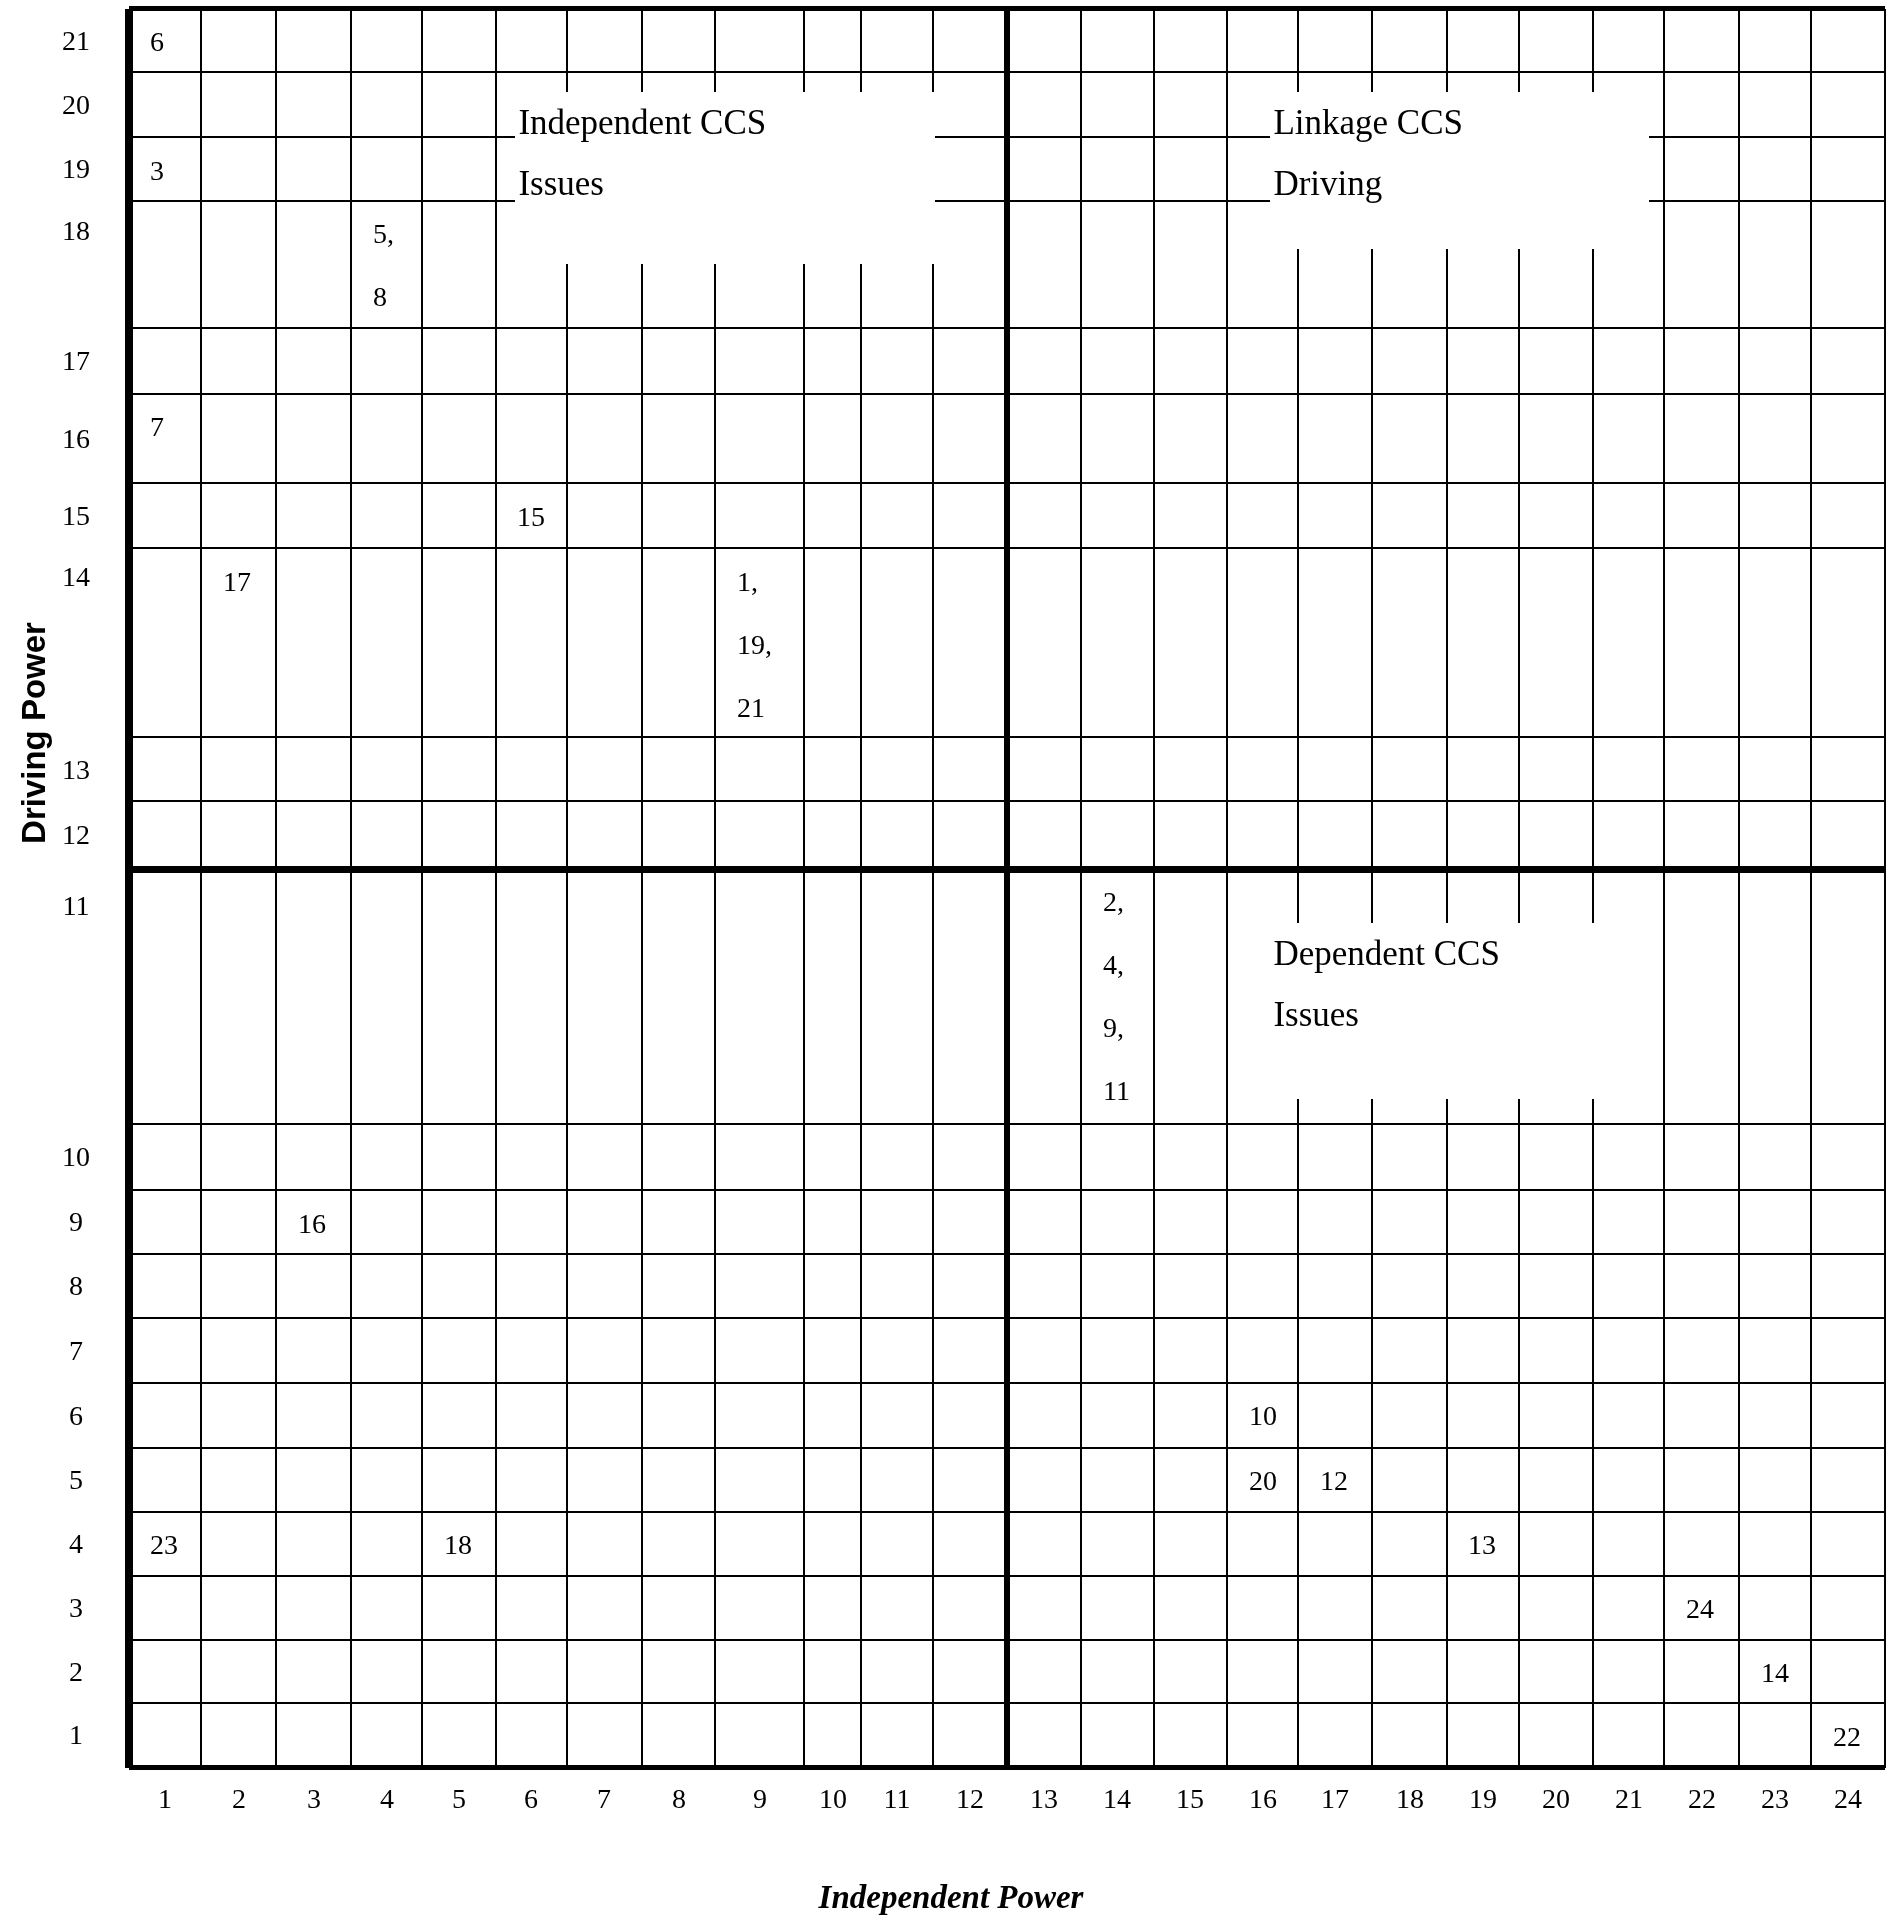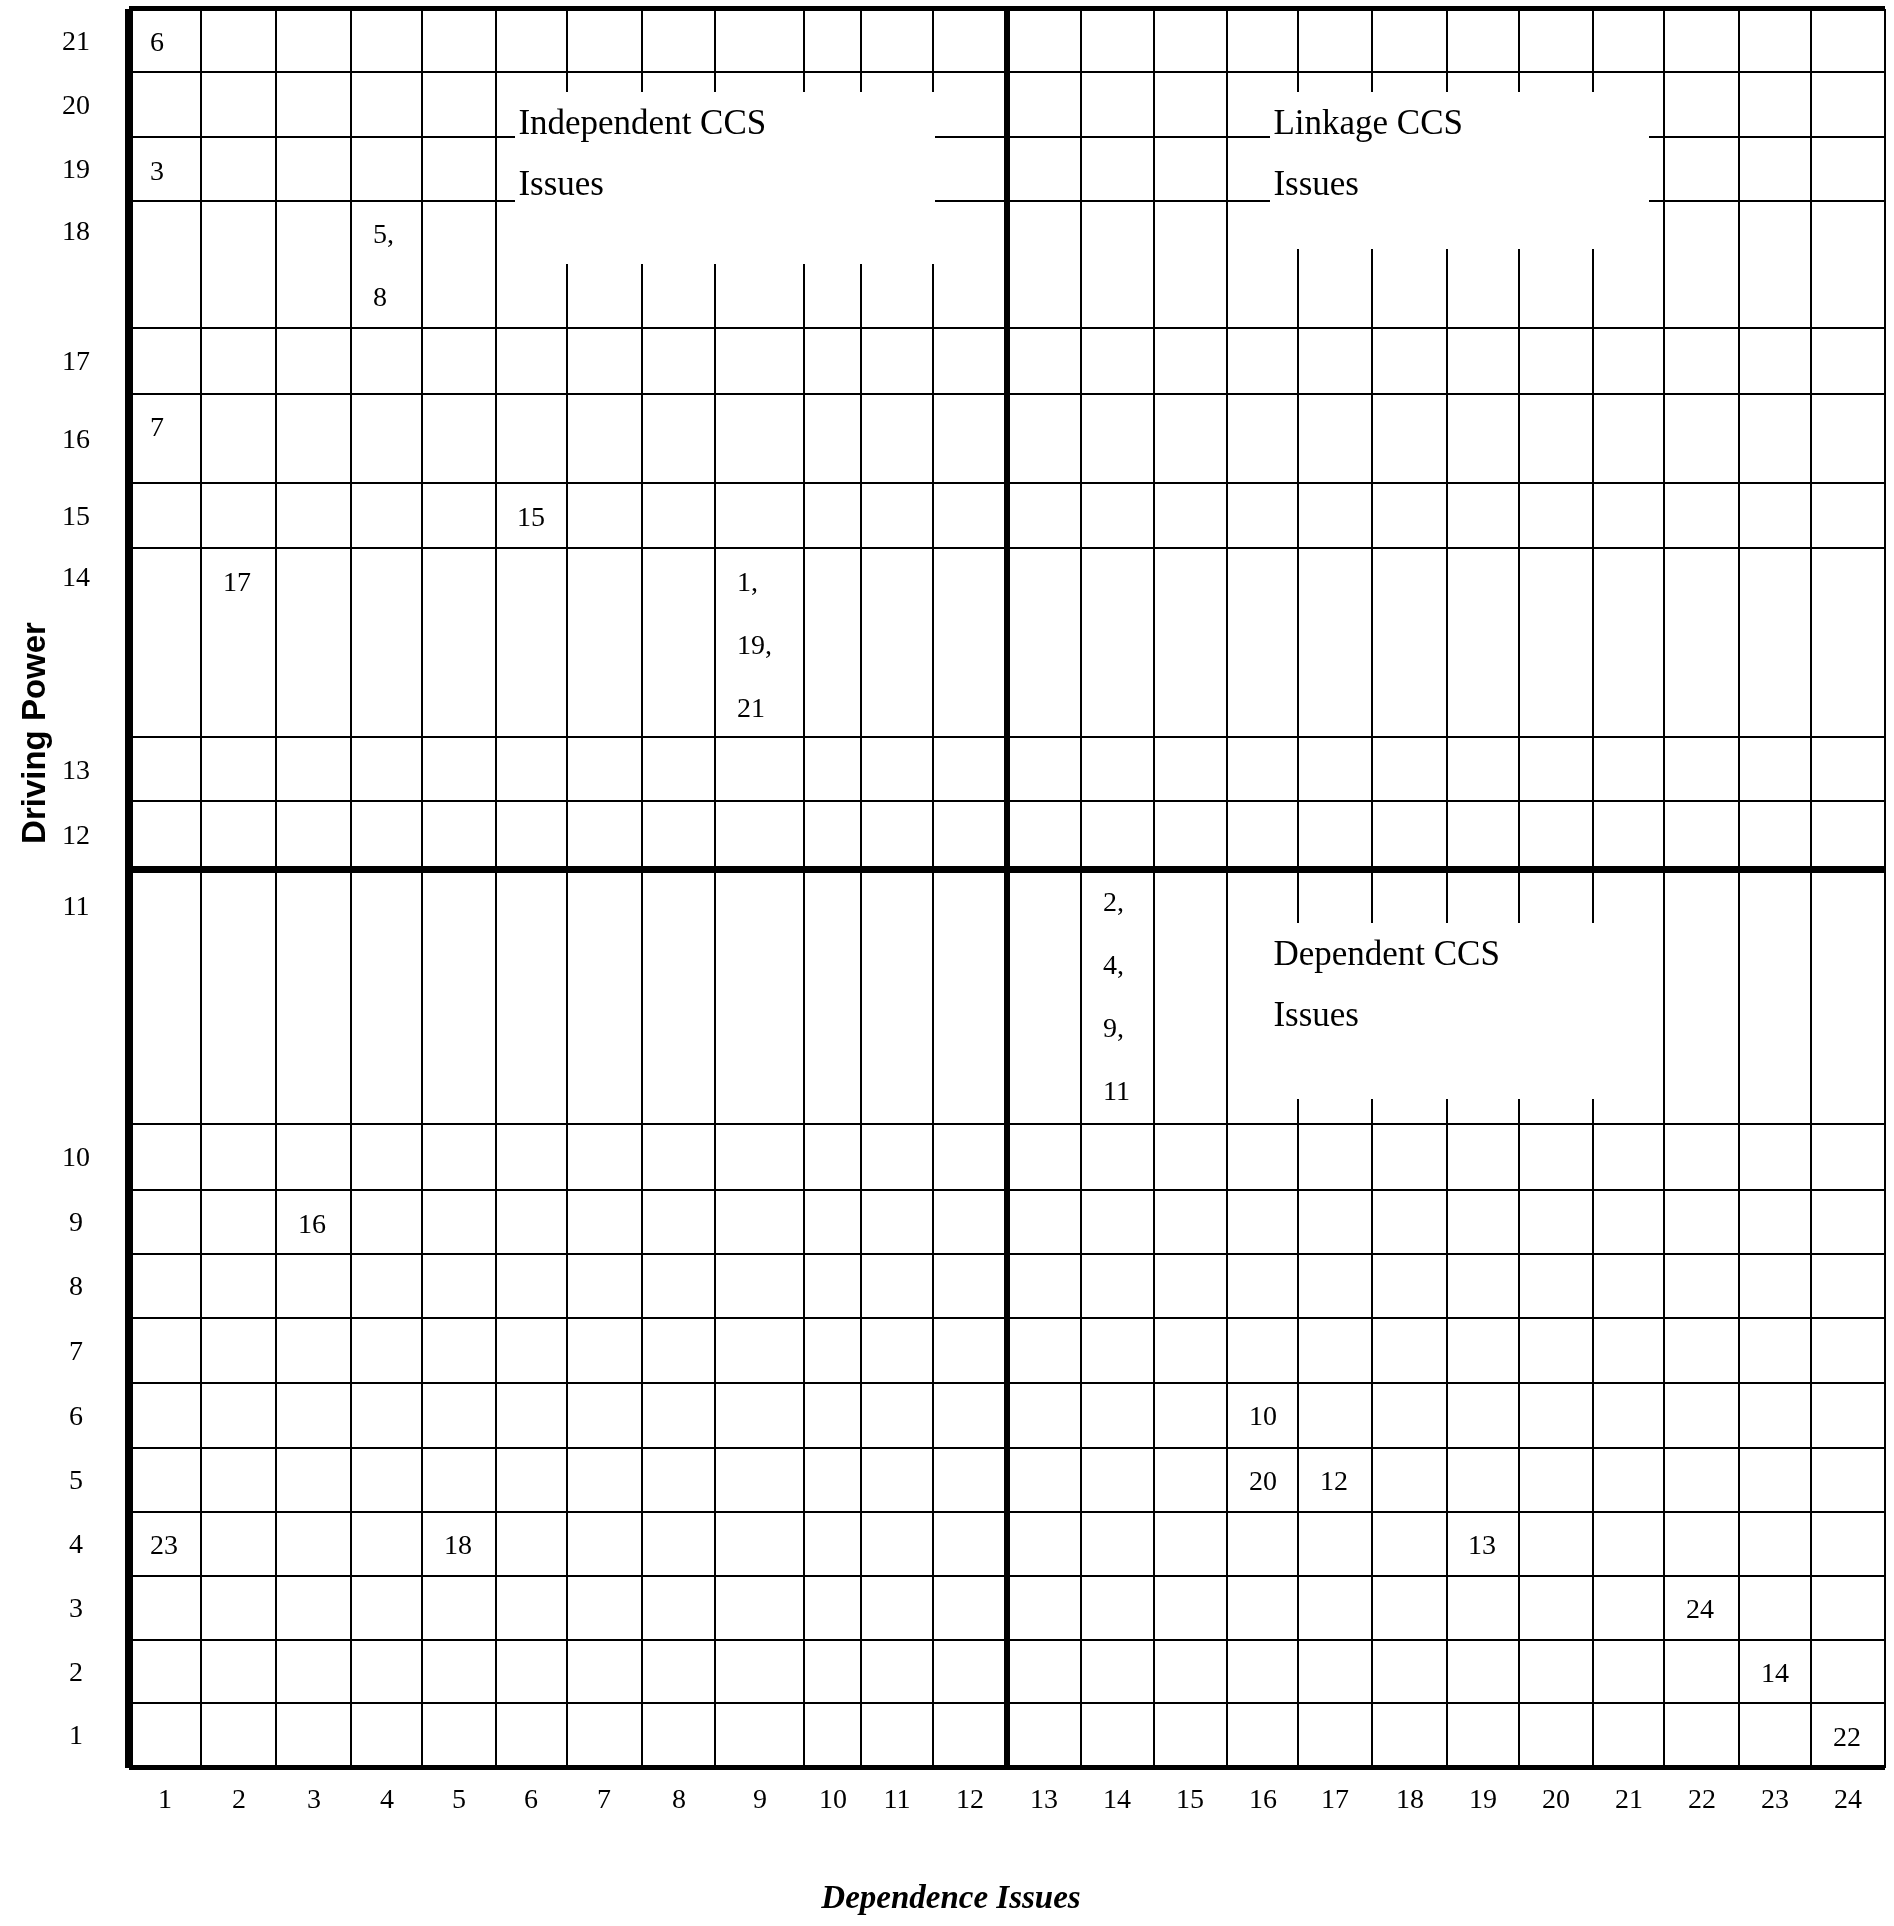--- a/index.html
+++ b/index.html
@@ -59,21 +59,21 @@
     <div class="line" style="left: 129px; top: 1382px; width: 1756px; height: 2.3px;"></div>
     <div class="line" style="left: 129px; top: 1447px; width: 1756px; height: 2.3px;"></div>
     <div class="line" style="left: 129px; top: 1511px; width: 1756px; height: 2.3px;"></div>
     <div class="line" style="left: 129px; top: 1575px; width: 1756px; height: 2.3px;"></div>
     <div class="line" style="left: 129px; top: 1639px; width: 1756px; height: 2.3px;"></div>
     <div class="line" style="left: 129px; top: 1702px; width: 1756px; height: 2.3px;"></div>
     <div class="line" style="left: 129px; top: 1765px; width: 1756px; height: 4.5px;"></div>
     <div class="quad" style="left: 515px; top: 92px; width: 417px; height: 172px; padding-top: 0px;">Independent CCS
 Issues</div>
     <div class="quad" style="left: 1270px; top: 92px; width: 376px; height: 157px; padding-top: 0px;">Linkage CCS
-Issues</div>
+Driving</div>
     <div class="quad" style="left: 1270px; top: 923px; width: 376px; height: 176px; padding-top: 0px;">Dependent CCS
 Issues</div>
     <div class="ylab" style="left: 76px; top: 41px;">21</div>
     <div class="ylab" style="left: 76px; top: 105px;">20</div>
     <div class="ylab" style="left: 76px; top: 169px;">19</div>
     <div class="ylab" style="left: 76px; top: 231px;">18</div>
     <div class="ylab" style="left: 76px; top: 361px;">17</div>
     <div class="ylab" style="left: 76px; top: 439px;">16</div>
     <div class="ylab" style="left: 76px; top: 516px;">15</div>
     <div class="ylab" style="left: 76px; top: 577px;">14</div>
@@ -133,14 +133,14 @@
     <div class="cell-label" style="left: 1249px; top: 1449px;">20</div>
     <div class="cell-label" style="left: 1320px; top: 1449px;">12</div>
     <div class="cell-label" style="left: 150px; top: 1513px;">23</div>
     <div class="cell-label" style="left: 444px; top: 1513px;">18</div>
     <div class="cell-label" style="left: 1468px; top: 1513px;">13</div>
     <div class="cell-label" style="left: 1686px; top: 1577px;">24</div>
     <div class="cell-label" style="left: 1761px; top: 1641px;">14</div>
     <div class="cell-label" style="left: 1833px; top: 1705px;">22</div>
   </div>
 <div id="ytitle">Driving Power</div>
-<div id="xtitle">Dependence Issues</div>
+<div id="xtitle">Independent Power</div>
 
 
 </body></html>

